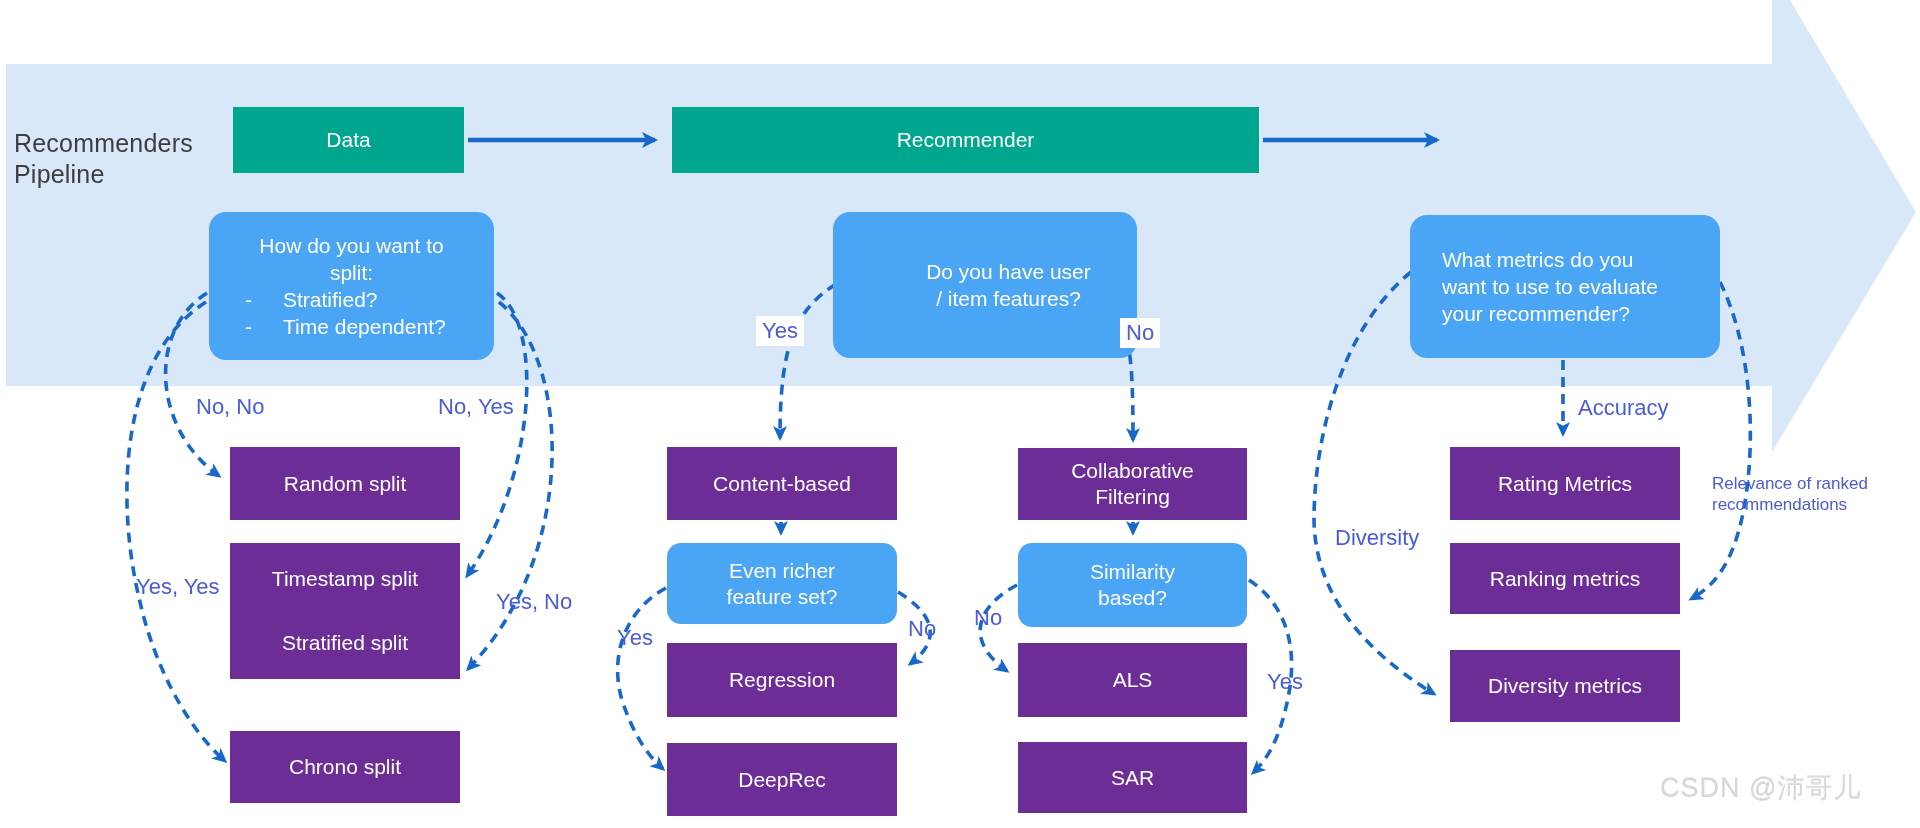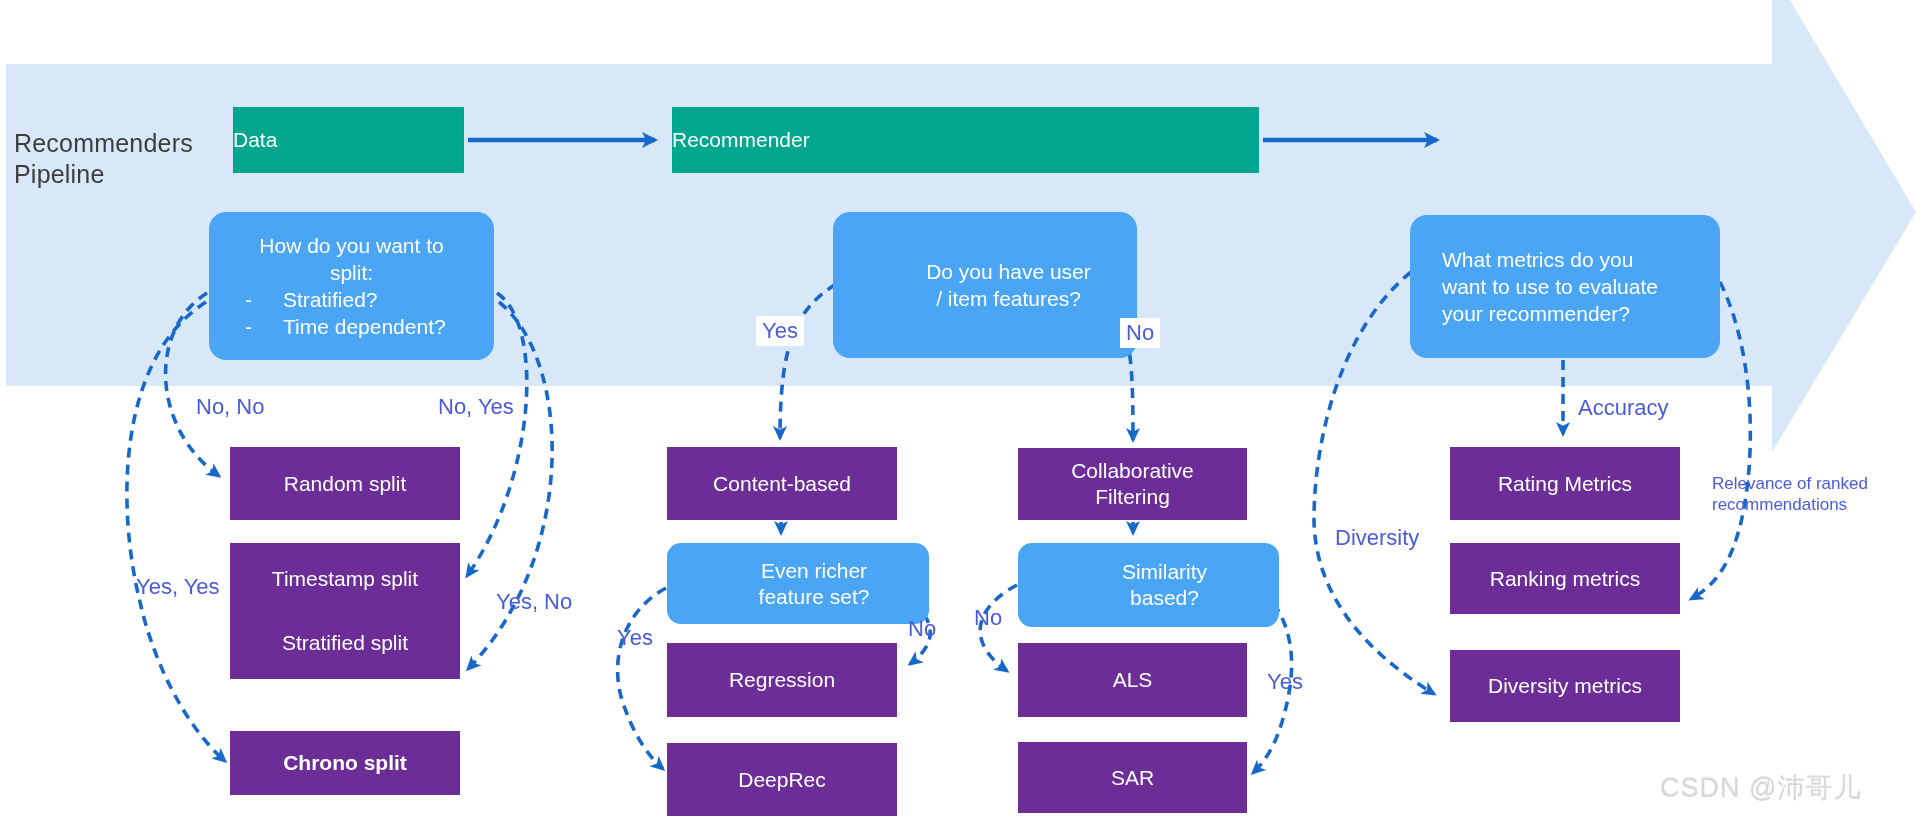--- a/index.html
+++ b/index.html
@@ -8,38 +8,38 @@
     font-family:"Liberation Sans","DejaVu Sans",sans-serif;
   }
   #bg-svg{position:absolute;left:0;top:0;width:1920px;height:828px;}
   .abs{position:absolute;}
   .title{
     left:14px;top:104px;width:220px;font-size:25px;line-height:31px;
     color:var(--title_text);font-weight:400;letter-spacing:.2px;margin-top:24px;
   }
   .stagebox{
     background:var(--stage_green);color:var(--box_text);
-    display:flex;align-items:center;
+    display:flex;align-items:center;justify-content:center;
     font-size:21px;font-weight:300;height:66px;top:107px;
   }
   .decision{
     background:var(--decision_blue);color:var(--box_text);border-radius:17px;
     display:flex;flex-direction:column;justify-content:center;
     font-size:21px;line-height:27px;font-weight:300;
   }
   .decision .cline{text-align:center;}
   .decision .bullet{display:flex;text-align:left;padding-left:36px;}
   .decision .bullet .mark{width:38px;flex:0 0 38px;}
   .decision.leftalign .lline{text-align:left;padding-left:32px;}
   .node{
     background:var(--node_purple);color:var(--box_text);
     display:flex;flex-direction:column;align-items:center;justify-content:center;
     font-size:21px;line-height:26px;font-weight:300;text-align:center;
   }
-  .node.blue{background:var(--decision_blue);border-radius:14px;padding-left:32px;}
+  .node.blue{background:var(--decision_blue);border-radius:14px;}
   .elabel{
     color:var(--edge_label);font-size:22px;line-height:26px;white-space:nowrap;font-weight:400;
   }
   .elabel.boxed{background:#ffffff;padding:2px 6px;}
   .elabel.small{font-size:17px;line-height:21px;white-space:normal;width:180px;}
   .watermark{
     color:var(--watermark);font-size:27px;letter-spacing:1px;
     text-shadow:0 1px 1px rgba(255,255,255,.9), 0 -1px 0 rgba(160,160,160,.25);
   }
 </style>
@@ -120,21 +120,21 @@
 
   <div class="abs node" style="left:230px;top:447px;width:230px;height:73px;">
     <span>Random split</span>
   </div>
   <div class="abs node" style="left:230px;top:543px;width:230px;height:71px;text-align:right;">
     <span>Timestamp split</span>
   </div>
   <div class="abs node" style="left:230px;top:606px;width:230px;height:73px;">
     <span>Stratified split</span>
   </div>
-  <div class="abs node" style="left:230px;top:731px;width:230px;height:64px;font-weight:bold;">
+  <div class="abs node" style="left:230px;top:731px;width:230px;height:72px;">
     <span>Chrono split</span>
   </div>
 
   <div class="abs node" style="left:667px;top:447px;width:230px;height:73px;">
     <span>Content-based</span>
   </div>
   <div class="abs node blue" style="left:667px;top:543px;width:230px;height:81px;">
     <span>Even richer</span>
     <span>feature set?</span>
   </div>

